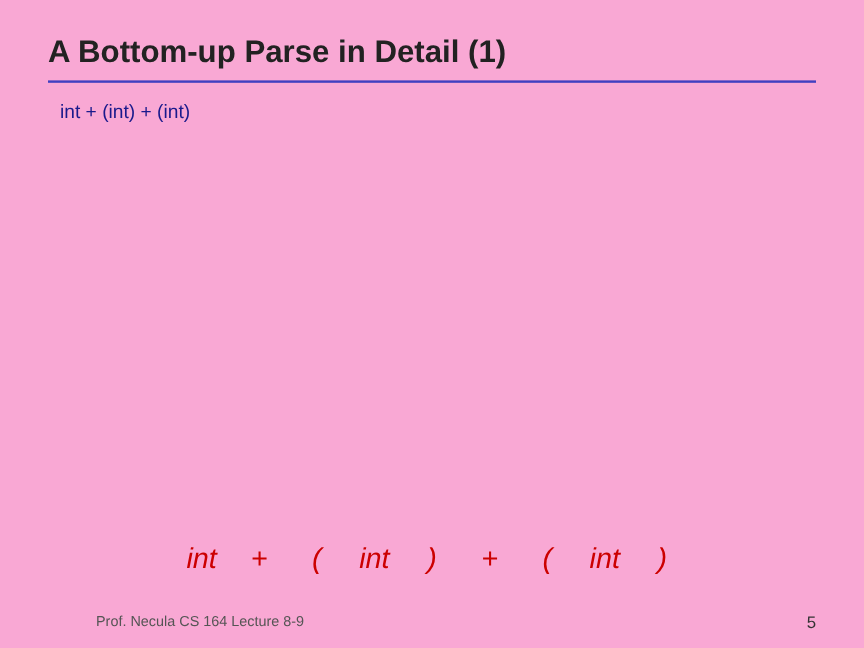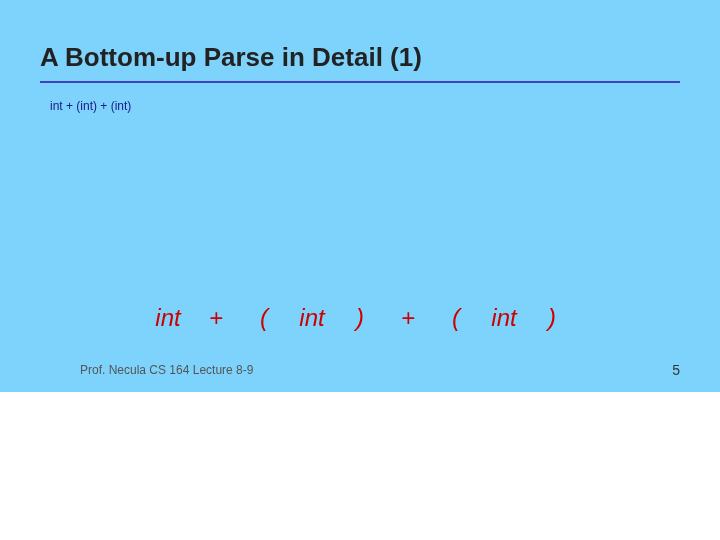--- a/index.html
+++ b/index.html
@@ -12,24 +12,24 @@
       width: 720px;
       height: 540px;
       background: #ffffff;
       font-family: Arial, sans-serif;
       overflow: hidden;
       position: relative;
     }
 
     .slide {
       width: 720px;
-      height: 392px;
-      background: #7dd3fc;
+      height: 540px;
+      background: #f9a8d4;
       position: relative;
-      padding: 42px 40px 20px 40px;
+      padding: 28px 40px 20px 40px;
     }
 
     .title-area {
       margin-bottom: 8px;
     }
 
     .title {
       font-size: 26px;
       font-weight: bold;
       color: #222222;
@@ -37,21 +37,21 @@
     }
 
     .title-underline {
       height: 2px;
       background: #4040c0;
       width: 100%;
       margin-bottom: 16px;
     }
 
     .subtitle-expr {
-      font-size: 12px;
+      font-size: 16px;
       color: #1a1a8c;
       margin-left: 10px;
       margin-top: 4px;
     }
 
     .bottom-section {
       position: absolute;
       bottom: 60px;
       left: 0;
       right: 0;

